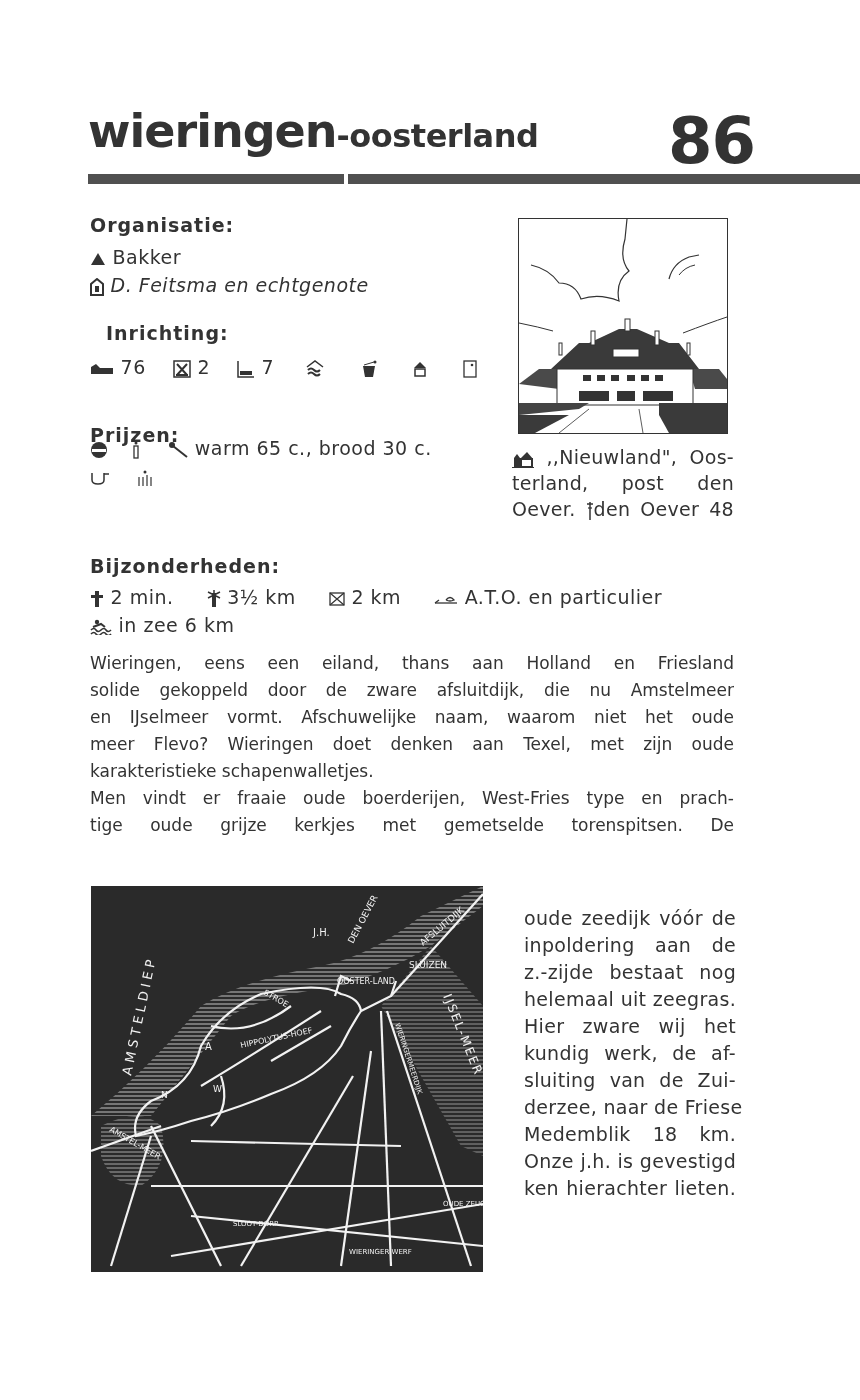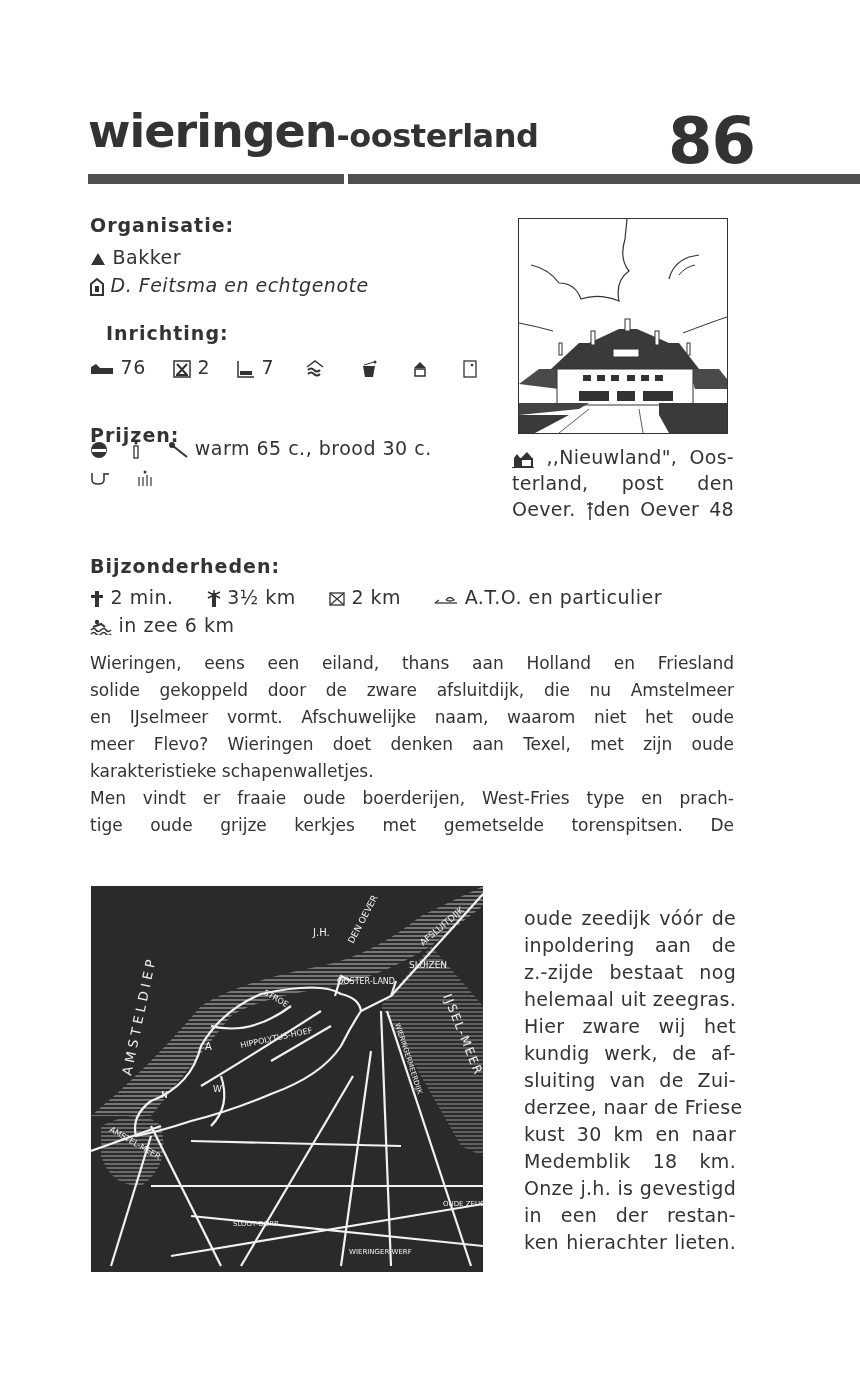--- a/index.html
+++ b/index.html
@@ -295,18 +295,16 @@
 
 <div class="abs side">
   <span class="l">oude zeedijk vóór de</span>
   <span class="l">inpoldering aan de</span>
   <span class="l">z.-zijde bestaat nog</span>
   <span class="l">helemaal uit zeegras.</span>
   <span class="l">Hier zware wij het</span>
   <span class="l">kundig werk, de af-</span>
   <span class="l">sluiting van de Zui-</span>
   <span class="l">derzee, naar de Friese</span>
-  <span class="l">kust 30 km en naar</span>
   <span class="l">Medemblik 18 km.</span>
   <span class="l">Onze j.h. is gevestigd</span>
-  <span class="l">in een der restan-</span>
   <span class="l">ken hierachter lieten.</span>
 </div>
 
 </body></html>

